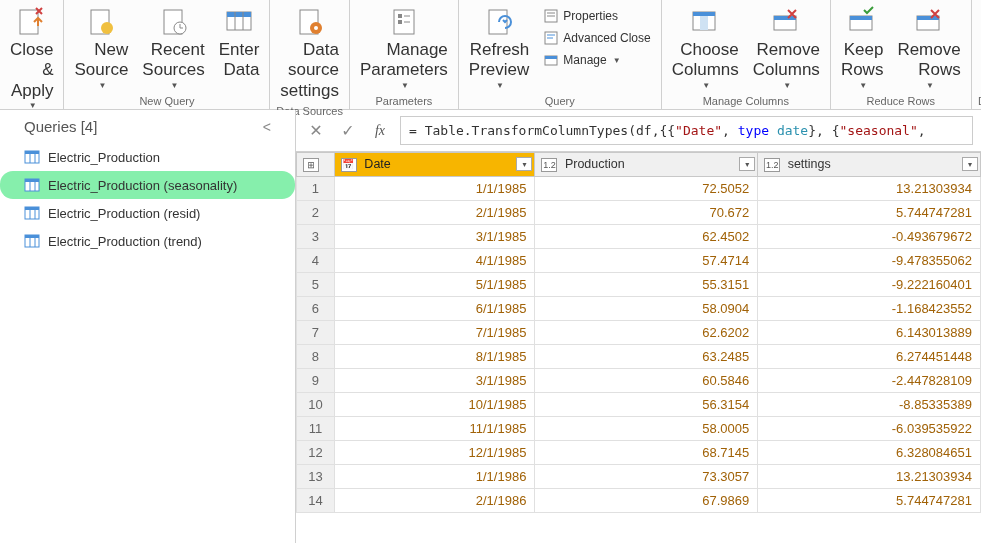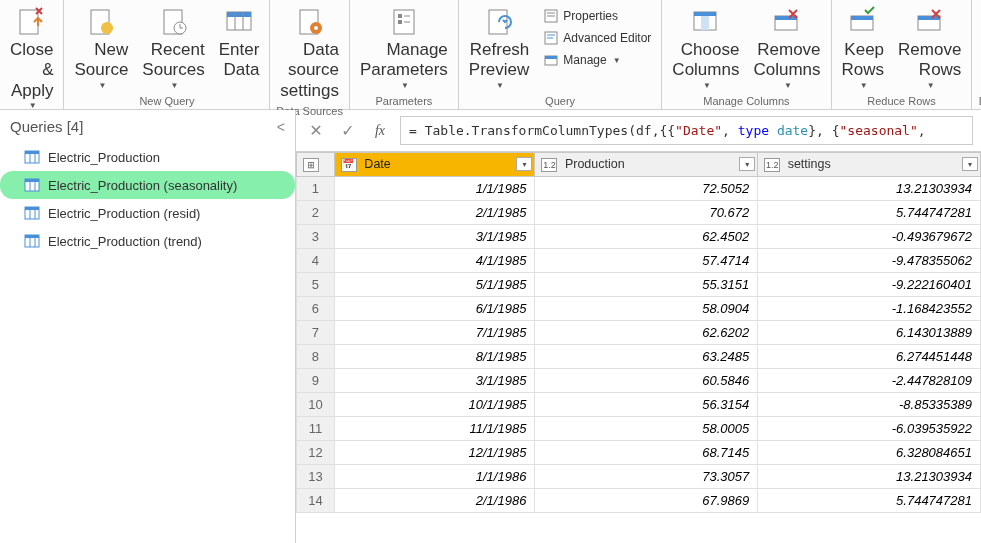--- a/index.html
+++ b/index.html
@@ -10,38 +10,38 @@
 .ribbon-group-label { text-align: center; font-size: 11px; color: #666; padding: 2px 0; }
 .rbtn { display: flex; flex-direction: column; align-items: center; justify-content: flex-start; padding: 4px 6px 2px 6px; cursor: pointer; min-width: 48px; }
 .rbtn-icon { width: 32px; height: 32px; display: flex; align-items: center; justify-content: center; margin-bottom: 2px; }
 .rbtn-label { font-size: 17px; text-align: right; line-height: 1.2; white-space: pre-line; }
 .small-col { display: flex; flex-direction: column; gap: 2px; padding: 4px 2px; }
 .small-btn { display: flex; align-items: center; gap: 4px; padding: 2px 4px; cursor: pointer; white-space: nowrap; font-size: 12px; }
 .small-icon { width: 16px; height: 16px; flex-shrink: 0; }
 .caret { font-size: 8px; margin-left: 2px; color: #555; }
 .main { display: flex; height: calc(543px - 110px); }
 .queries-pane { width: 296px; border-right: 1px solid #d0d0d0; background: #fff; display: flex; flex-direction: column; }
-.queries-header { display: flex; align-items: center; justify-content: space-between; padding: 8px 10px; font-size: 15px; color: #555; }
+.queries-header { display: flex; align-items: center; justify-content: space-between; padding: 8px 24px; font-size: 15px; color: #555; }
 .collapse-caret { color: #888; cursor: pointer; font-size: 14px; }
 .query-item { display: flex; align-items: center; gap: 8px; padding: 6px 24px; cursor: pointer; font-size: 13px; }
 .query-item.selected { background: #86efac; border-radius: 13px; }
 .query-icon { width: 16px; height: 16px; flex-shrink: 0; }
 .content { flex: 1; display: flex; flex-direction: column; overflow: hidden; }
 .formula-bar { display: flex; align-items: center; border-bottom: 1px solid #d0d0d0; height: 42px; padding: 0 8px; gap: 8px; }
 .fb-btn { width: 24px; height: 24px; display: flex; align-items: center; justify-content: center; cursor: pointer; color: #888; font-size: 16px; }
 .fx { font-style: italic; font-family: "Cambria Math", serif; font-size: 14px; color: #555; }
 .formula-box { flex: 1; border: 1px solid #ccc; padding: 6px 8px; font-size: 13px; font-family: Consolas, monospace; white-space: nowrap; overflow: hidden; }
 .tok-str { color: #a31515; }
 .tok-kw { color: #0000ff; }
 .tok-type { color: #2b91af; }
 .grid { flex: 1; overflow: auto; }
 .grid table { border-collapse: collapse; width: 100%; }
 .grid th { background: #f0f0f0; border: 1px solid #c8c8c8; padding: 4px 6px; text-align: left; font-weight: normal; font-size: 12.5px; position: relative; }
 .grid th.date-col { background: #f7b500; color: #222; }
-.grid td { border: 1px solid #e0e0e0; padding: 4px 8px; font-size: 13px; font-style: italic; color: #000000; text-align: right; }
+.grid td { border: 1px solid #e0e0e0; padding: 4px 8px; font-size: 13px; color: #a16207; text-align: right; }
 .grid td.rownum { background: #f0f0f0; font-style: normal; color: #666; text-align: center; width: 34px; }
 .col-dropdown { position: absolute; right: 2px; top: 50%; transform: translateY(-50%); width: 16px; height: 14px; border: 1px solid #aaa; background: #fff; display: flex; align-items: center; justify-content: center; cursor: pointer; }
 .col-dropdown::after { content: "▾"; font-size: 8px; color: #555; }
 .type-icon { display: inline-block; width: 16px; height: 14px; border: 1px solid #999; background: #fff; font-size: 9px; line-height: 12px; text-align: center; margin-right: 4px; vertical-align: middle; color: #555; }
 .type-icon.date { font-size: 10px; }
 .corner-cell { width: 34px; background: #f0f0f0; }
 svg { display: block; }
 </style>
 </head>
 <body>
@@ -170,21 +170,21 @@
           <span>Properties</span>
         </div>
         <div class="small-btn">
           <span class="small-icon">
               <svg width="16" height="16">
                 <rect x="2" y="2" width="12" height="12" fill="#fff" stroke="#888"></rect>
                 <line x1="4" y1="5" x2="12" y2="5" stroke="#4a90d9"></line>
                 <line x1="4" y1="8" x2="10" y2="8" stroke="#4a90d9"></line>
               </svg>
             </span>
-          <span>Advanced Editor</span>
+          <span>Advanced Close</span>
         </div>
         <div class="small-btn">
           <span class="small-icon">
               <svg width="16" height="16">
                 <rect x="2" y="4" width="12" height="9" fill="#fff" stroke="#888"></rect>
                 <rect x="2" y="4" width="12" height="3" fill="#4a90d9"></rect>
               </svg>
             </span>
           <span>Manage</span>
             <span class="caret">▼</span>

